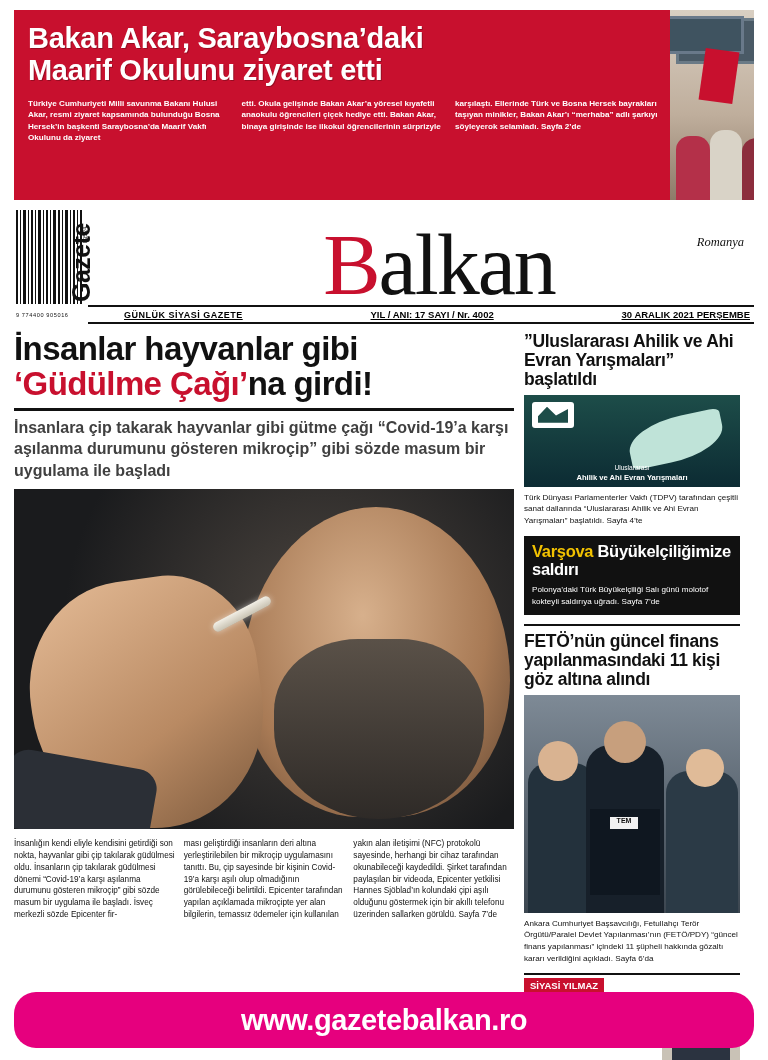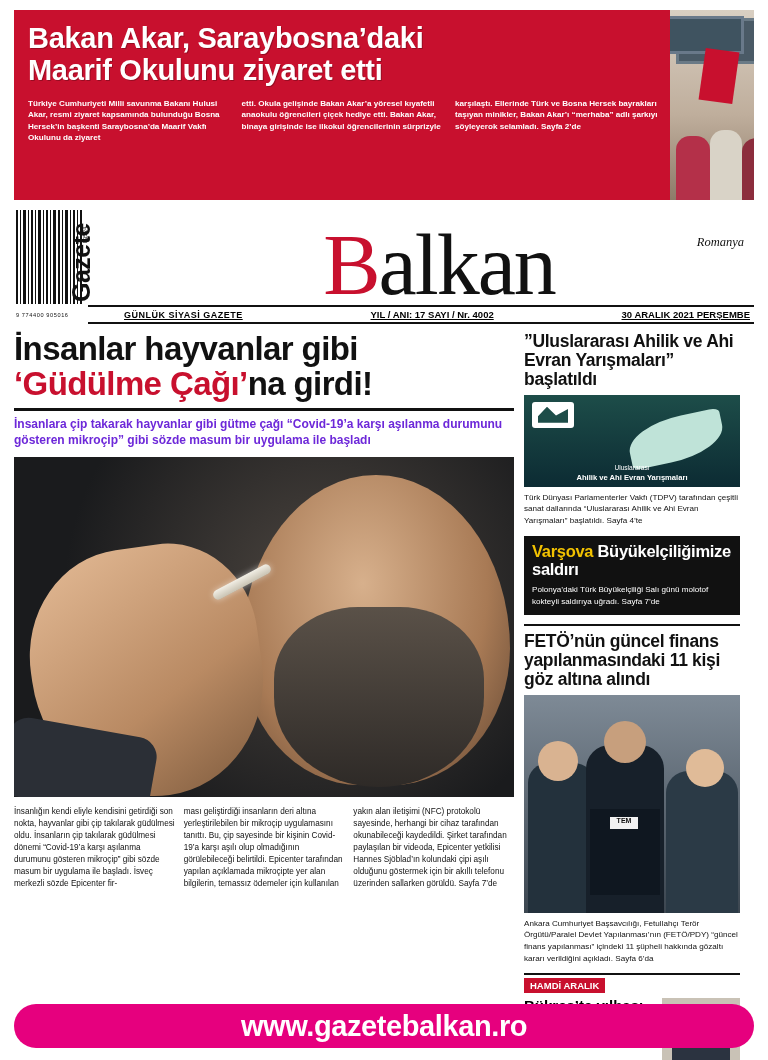--- a/index.html
+++ b/index.html
@@ -94,21 +94,21 @@
   .left-col { width: 500px; }
   .right-col { width: 216px; }
 
   
   .lead-h1 {
     font-size:33px; font-weight:bold; line-height:1.05; color:#111; letter-spacing:-0.6px;
     font-family:"Liberation Sans", sans-serif;
   }
   .lead-h1 .red { color:#c8102e; }
   .lead-rule { height:3px; background:#111; margin:7px 0 6px; }
-  .lead-sub { font-size:12px; line-height:1.32; font-weight:bold; color:#6d28d9; }
+  .lead-sub { font-size:16px; line-height:1.32; font-weight:bold; color:#404040; }
 
   .lead-photo {
     margin-top:8px; height:340px; width:100%;
     background:#14181c; position:relative; overflow:hidden;
   }
   .lp-bg { position:absolute; inset:0; background:radial-gradient(circle at 62% 40%, #4d4640, #1a1b1d 70%); }
   .lp-face {
     position:absolute; right:4px; top:18px; width:268px; height:310px;
     background:radial-gradient(ellipse at 45% 35%, #d7b08c, #a87a55 60%, #5d4330);
     border-radius:50% 50% 44% 44% / 56% 56% 44% 44%;
@@ -185,21 +185,21 @@
   }
   .hamdi-name { background:#c8102e; color:#fff; font-weight:bold; font-size:9.5px; padding:2px 6px; display:inline-block; }
   .hamdi-body { display:flex; gap:7px; margin-top:5px; }
   .hamdi-title { font-size:15px; font-weight:bold; line-height:1.1; flex:1; }
   .hamdi-photo { width:78px; height:64px; background:#c9c2b6; position:relative; overflow:hidden; }
   .hamdi-photo .hd { position:absolute; left:22px; top:8px; width:34px; height:34px; border-radius:50%; background:#e3c4a5;}
   .hamdi-photo .bd { position:absolute; left:10px; bottom:0; width:58px; height:26px; background:#2b3340; border-radius:12px 12px 0 0;}
 
   
   .footer-url {
-    position:absolute; left:14px; right:14px; bottom:12px; height:44px;
+    position:absolute; left:14px; right:14px; bottom:12px; height:56px;
     background:#e6007e; border-radius:22px;
     display:flex; align-items:center; justify-content:center;
   }
   .footer-url span {
     color:#fff; font-weight:bold; font-size:29px; letter-spacing:-0.4px;
   }
 </style>
 </head>
 <body>
 
@@ -326,21 +326,21 @@
           <div class="ri2-h1"></div>
           <div class="ri2-h2"></div>
           <div class="ri2-h3"></div>
           <div class="ri2-vest"></div>
           <div class="ri2-badge">TEM</div>
         </div>
         <div class="blurb">Ankara Cumhuriyet Başsavcılığı, Fetullahçı Terör Örgütü/Paralel Devlet Yapılanması’nın (FETÖ/PDY) “güncel finans yapılanması” içindeki 11 şüpheli hakkında gözaltı kararı verildiğini açıkladı. Sayfa 6’da</div>
       </div>
 
       <div class="hamdi">
-        <div class="hamdi-name">HAMDİ ARALIK</div>
+        <div class="hamdi-name">SİYASİ YILMAZ</div>
         <div class="hamdi-body">
           <div class="hamdi-title">Bükreş’te yılbaşı geçirmek</div>
           <div class="hamdi-photo">
             <div class="hd"></div>
             <div class="bd"></div>
           </div>
         </div>
         
       </div>
 

